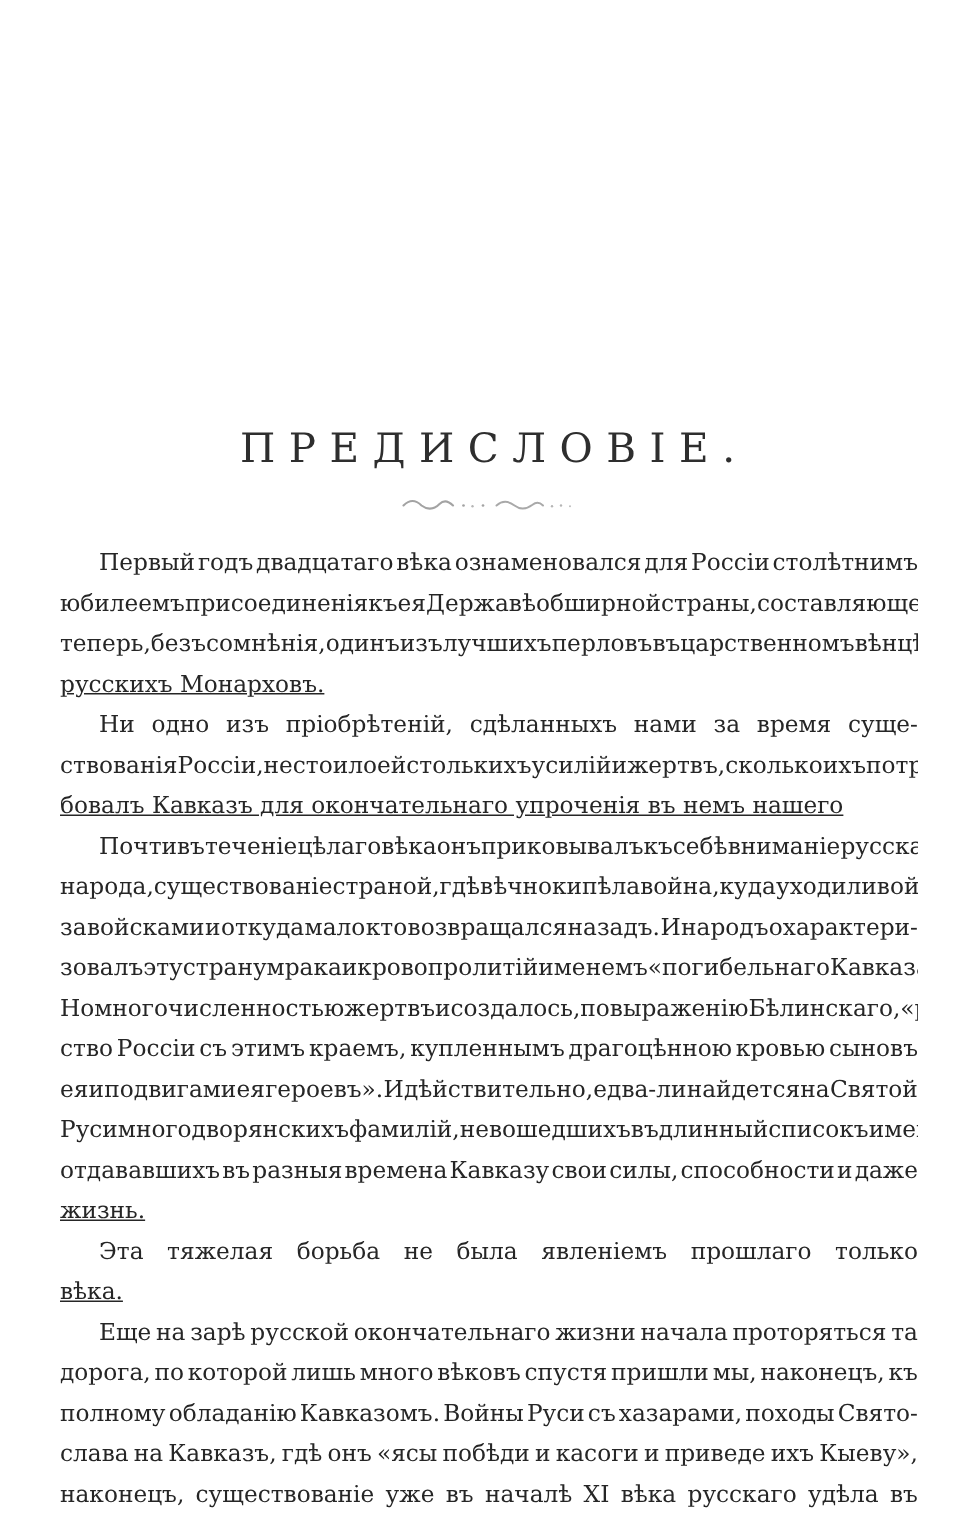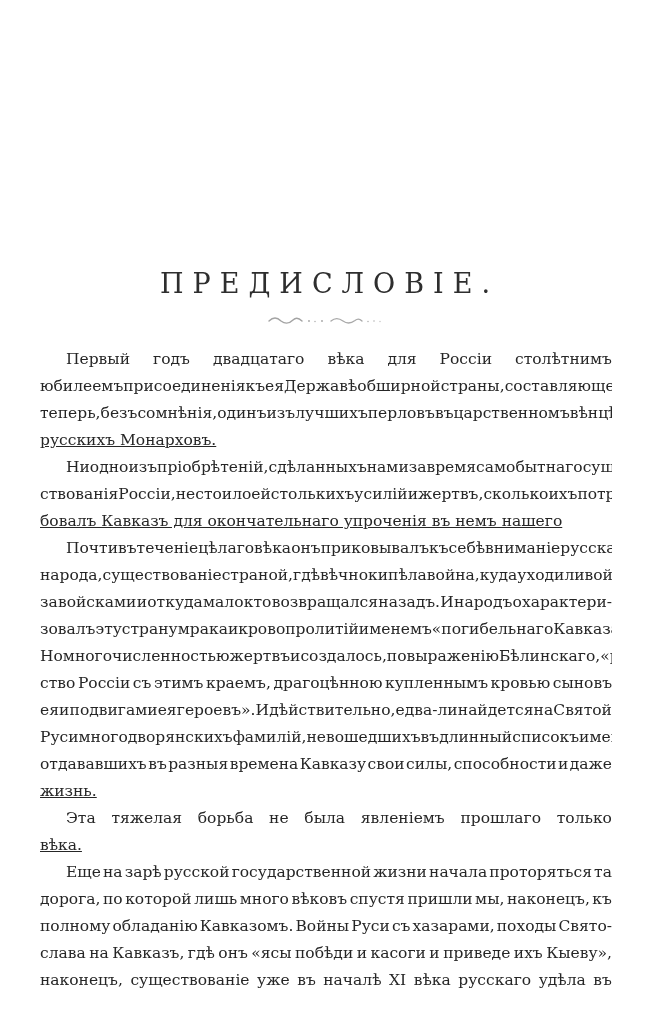--- a/index.html
+++ b/index.html
@@ -16,21 +16,21 @@
     color:var(--ink);
     overflow:hidden;
   }
   .page{
     box-sizing:border-box;
     width:650px;height:1023px;
     padding-top:270px;
     overflow:hidden;
   }
   .title{
-    margin:0;
+    margin:16px;
     font-size:27px;
     font-weight:400;
     line-height:1;
     letter-spacing:9px;
     padding-left:9px; 
     text-align:center;
     color:var(--title-ink);
   }
   .ornament{
     width:120px;height:10px;
@@ -78,20 +78,21 @@
     <circle cx="115" cy="6.5" r="0.7" fill="#c0c0c0"></circle>
   </svg>
 
   <div class="text-block">
       <div class="paragraph">
         <div class="line first">
           <span>Первый</span>
           <span>годъ</span>
           <span>двадцатаго</span>
           <span>вѣка</span>
+          <span>ознаменовался</span>
           <span>для</span>
           <span>Россіи</span>
           <span>столѣтнимъ</span>
         </div>
         <div class="line">
           <span>юбилеемъ</span>
           <span>присоединенія</span>
           <span>къ</span>
           <span>ея</span>
           <span>Державѣ</span>
@@ -116,21 +117,20 @@
       <div class="paragraph">
         <div class="line first">
           <span>Ни</span>
           <span>одно</span>
           <span>изъ</span>
           <span>пріобрѣтеній,</span>
           <span>сдѣланныхъ</span>
           <span>нами</span>
           <span>за</span>
           <span>время</span>
-          <span>самобытнаго</span>
           <span>суще-</span>
         </div>
         <div class="line">
           <span>ствованія</span>
           <span>Россіи,</span>
           <span>не</span>
           <span>стоило</span>
           <span>ей</span>
           <span>столькихъ</span>
           <span>усилій</span>
@@ -202,22 +202,22 @@
           <span>выраженію</span>
           <span>Бѣлинскаго,</span>
           <span>«род-</span>
         </div>
         <div class="line">
           <span>ство</span>
           <span>Россіи</span>
           <span>съ</span>
           <span>этимъ</span>
           <span>краемъ,</span>
+          <span>купленнымъ</span>
           <span>драгоцѣнною</span>
-          <span>купленнымъ</span>
           <span>кровью</span>
           <span>сыновъ</span>
         </div>
         <div class="line">
           <span>ея</span>
           <span>и</span>
           <span>подвигами</span>
           <span>ея</span>
           <span>героевъ».</span>
           <span>И</span>
@@ -265,21 +265,21 @@
           <span>только</span>
         </div>
         <div class="line last">вѣка.</div>
       </div>
       <div class="paragraph">
         <div class="line first">
           <span>Еще</span>
           <span>на</span>
           <span>зарѣ</span>
           <span>русской</span>
-          <span>государственной</span>
+          <span>окончательнаго</span>
           <span>жизни</span>
           <span>начала</span>
           <span>проторяться</span>
           <span>та</span>
         </div>
         <div class="line">
           <span>дорога,</span>
           <span>по</span>
           <span>которой</span>
           <span>лишь</span>

